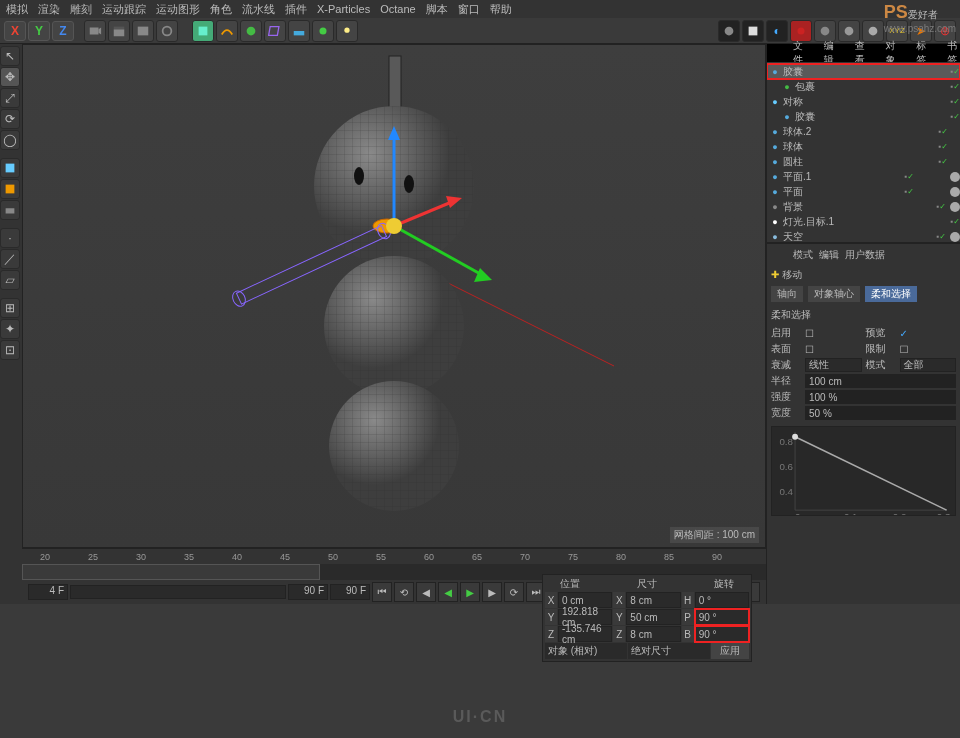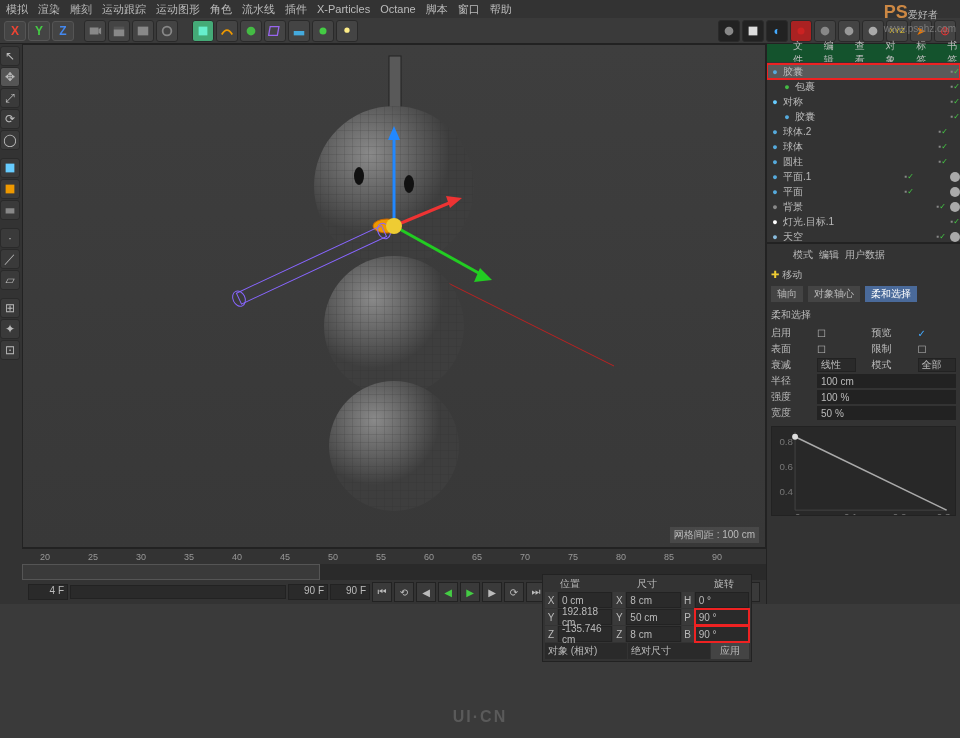--- a/index.html
+++ b/index.html
@@ -28,37 +28,37 @@
 .timeline-scroll { height: 16px; background: #2a2a2a; position: relative; }
 .scroll-thumb { position: absolute; left: 0; width: 40%; height: 100%; background: #3a3a3a; border: 1px solid #555; }
 .playback-row { height: 24px; background: #333; display: flex; align-items: center; gap: 2px; padding: 0 6px; }
 .playback-row .frame-input { width: 40px; height: 16px; background: #2a2a2a; border: 1px solid #222; text-align: right; padding-right: 3px; font-size: 10px; }
 .play-btn { width: 20px; height: 20px; background: #3a3a3a; border: 1px solid #222; display: flex; align-items: center; justify-content: center; font-size: 10px; }
 .play-green { color: #4c4; }
 .materials-row { height: 74px; background: #333; display: flex; align-items: center; gap: 6px; padding: 4px 8px; }
 .mat-swatch { width: 50px; text-align: center; }
 .mat-ball { width: 44px; height: 44px; border-radius: 50%; margin: 0 auto 2px; border: 1px solid #222; }
 .right-panel { width: 194px; background: #333; display: flex; flex-direction: column; border-left: 1px solid #222; }
-.panel-tabs { display: flex; height: 18px; background: #14532d; gap: 18px; padding-left: 26px; align-items: center; font-size: 10px; }
+.panel-tabs { display: flex; height: 18px; background: #000000; gap: 18px; padding-left: 26px; align-items: center; font-size: 10px; }
 .obj-tree { flex: 0 0 auto; height: 180px; background: #333; overflow: hidden; padding: 2px 0; }
 .tree-row { display: flex; align-items: center; height: 15px; padding-left: 2px; gap: 2px; }
 .tree-indent-1 { padding-left: 14px; }
 .tree-icon { width: 12px; height: 12px; display: inline-flex; align-items: center; justify-content: center; font-size: 9px; }
 .tree-label { font-size: 10px; flex: 1; }
 .tree-selected { background: #5a5a5a; }
 .tree-highlight { outline: 2px solid #e22; outline-offset: -1px; }
 .tree-toggles { display: flex; gap: 0; }
 .attr-panel { flex: 1; background: #333; border-top: 2px solid #222; padding: 4px; }
 .attr-tabs { display: flex; gap: 6px; height: 16px; font-size: 10px; margin-bottom: 4px; padding-left: 22px; }
 .attr-title { color: #ea3; font-size: 11px; margin: 4px 0; }
 .attr-sub-tabs { display: flex; height: 16px; gap: 5px; margin-bottom: 6px; }
 .attr-sub-tab { padding: 1px 6px; background: #444; font-size: 10px; }
 .attr-sub-tab.active { background: #4a6a9a; color: #fff; }
 .attr-section-label { color: #bbb; font-size: 10px; margin: 4px 0; }
-.attr-grid { display: grid; grid-template-columns: 30px 1fr 30px 1fr; gap: 2px 16px; align-items: center; }
+.attr-grid { display: grid; grid-template-columns: 30px 1fr 30px 1fr; gap: 2px 4px; align-items: center; }
 .attr-field { height: 14px; background: #2a2a2a; border: 1px solid #222; font-size: 10px; padding: 0 3px; display: flex; align-items: center; }
 .attr-field.dark { background: #222; }
 .falloff-graph { height: 90px; background: #282828; margin-top: 6px; position: relative; border: 1px solid #222; }
 .coord-panel { position: absolute; bottom: 76px; left: 542px; width: 210px; background: #333; padding: 2px; border: 1px solid #222; }
 .coord-header { display: flex; height: 14px; gap: 27px; }
 .coord-header span { flex: 1; text-align: center; font-size: 10px; }
 .coord-row { display: flex; height: 16px; gap: 1px; margin-top: 1px; }
 .coord-label { width: 12px; font-size: 10px; display: flex; align-items: center; justify-content: center; background: #3a3a3a; }
 .coord-val { flex: 1; background: #2a2a2a; font-size: 10px; padding: 0 3px; display: flex; align-items: center; border: 1px solid #222; }
 .coord-highlight { outline: 2px solid #e22; outline-offset: -1px; }

